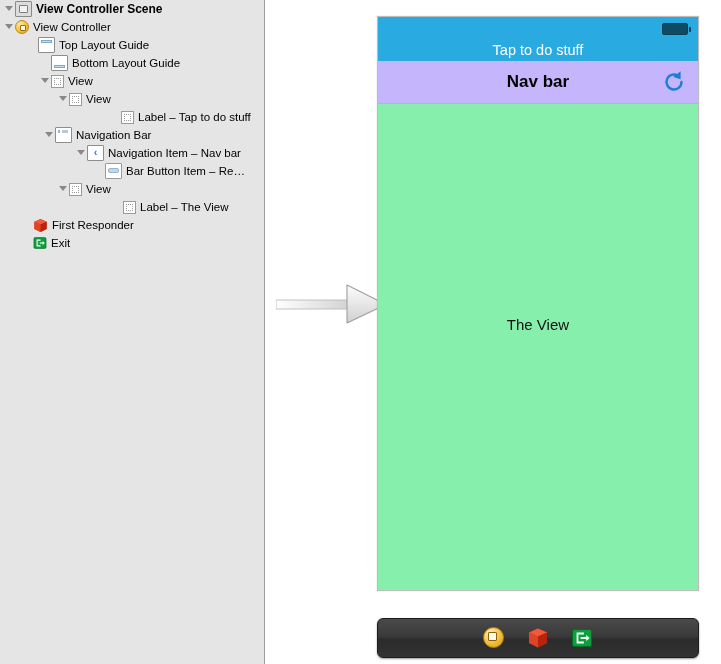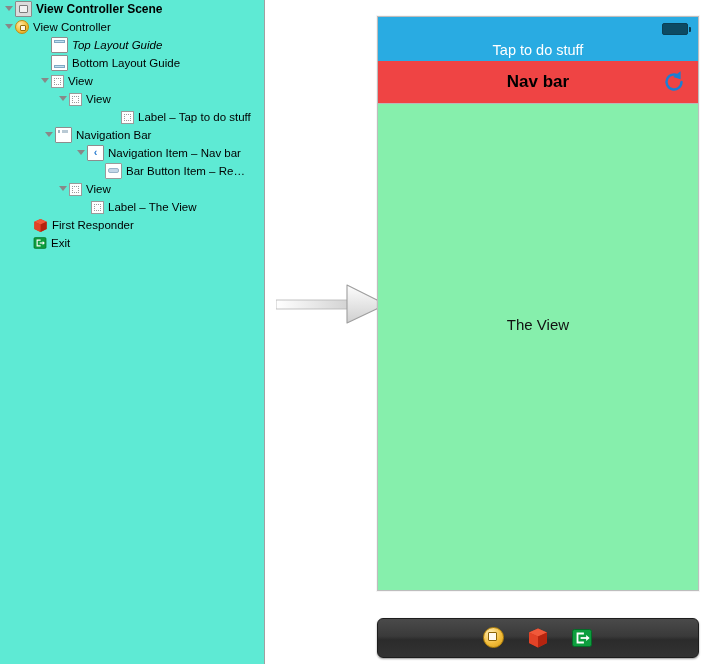--- a/index.html
+++ b/index.html
@@ -17,21 +17,21 @@
     position: relative;
   }
 
   
   #outline-panel {
     position: absolute;
     left: 0;
     top: 0;
     width: 265px;
     height: 664px;
-    background: #5eead4;
+    background: #e5e5e5;
     border-right: 1px solid #a0a0a0;
     box-sizing: border-box;
     overflow: hidden;
   }
   .tree-row {
     display: flex;
     align-items: center;
     height: 18px;
     padding-left: 4px;
     white-space: nowrap;
@@ -240,21 +240,21 @@
     position: absolute;
     left: 0; right: 0;
     bottom: 3px;
     text-align: center;
     color: #ffffff;
     font-size: 14.5px;
     font-family: "Liberation Sans", sans-serif;
   }
   #nav-bar {
     height: 42px;
-    background: #ef4444;
+    background: #c4b5fd;
     border-bottom: 1px solid #b8b8b8;
     position: relative;
     display: flex;
     align-items: center;
     justify-content: center;
   }
   #nav-title {
     font-size: 17px;
     font-weight: bold;
     color: #000000;
@@ -325,21 +325,21 @@
       <div class="tree-row" style="padding-left: 4px;">
         <span class="twisty open"></span>
         <span class="node-icon ic-scene"></span>
         <span class="node-label bold">View Controller Scene</span>
       </div>
       <div class="tree-row" style="">
         <span class="twisty open"></span>
         <span class="node-icon ic-vc"></span>
         <span class="node-label">View Controller</span>
       </div>
-      <div class="tree-row" style="padding-left: 40px; font-style: italic;">
+      <div class="tree-row" style="padding-left: 27px;">
         <span class="twisty"></span>
         <span class="node-icon ic-guide top"></span>
         <span class="node-label">Top Layout Guide</span>
       </div>
       <div class="tree-row" style="padding-left: 40px;">
         <span class="twisty"></span>
         <span class="node-icon ic-guide bottom"></span>
         <span class="node-label">Bottom Layout Guide</span>
       </div>
       <div class="tree-row" style="padding-left: 40px;">
@@ -370,21 +370,21 @@
       <div class="tree-row" style="padding-left: 94px;">
         <span class="twisty"></span>
         <span class="node-icon ic-barbtn"></span>
         <span class="node-label">Bar Button Item – Re…</span>
       </div>
       <div class="tree-row" style="padding-left: 58px;">
         <span class="twisty open"></span>
         <span class="node-icon ic-view"></span>
         <span class="node-label">View</span>
       </div>
-      <div class="tree-row" style="padding-left: 80px;">
+      <div class="tree-row" style="padding-left: 112px;">
         <span class="twisty"></span>
         <span class="node-icon ic-view"></span>
         <span class="node-label">Label – The View</span>
       </div>
       <div class="tree-row" style="padding-left: 22px;">
         <span class="twisty"></span>
         <span class="node-icon ic-fr"><svg viewBox="0 0 22 22" width="15" height="15">
             <polygon points="11,1.5 20,5.5 20,16 11,20.5 2,16 2,5.5" fill="#d32f18"></polygon>
             <polygon points="11,1.5 20,5.5 11,9.5 2,5.5" fill="#f0593a"></polygon>
             <polygon points="11,9.5 20,5.5 20,16 11,20.5" fill="#b5240f"></polygon>

